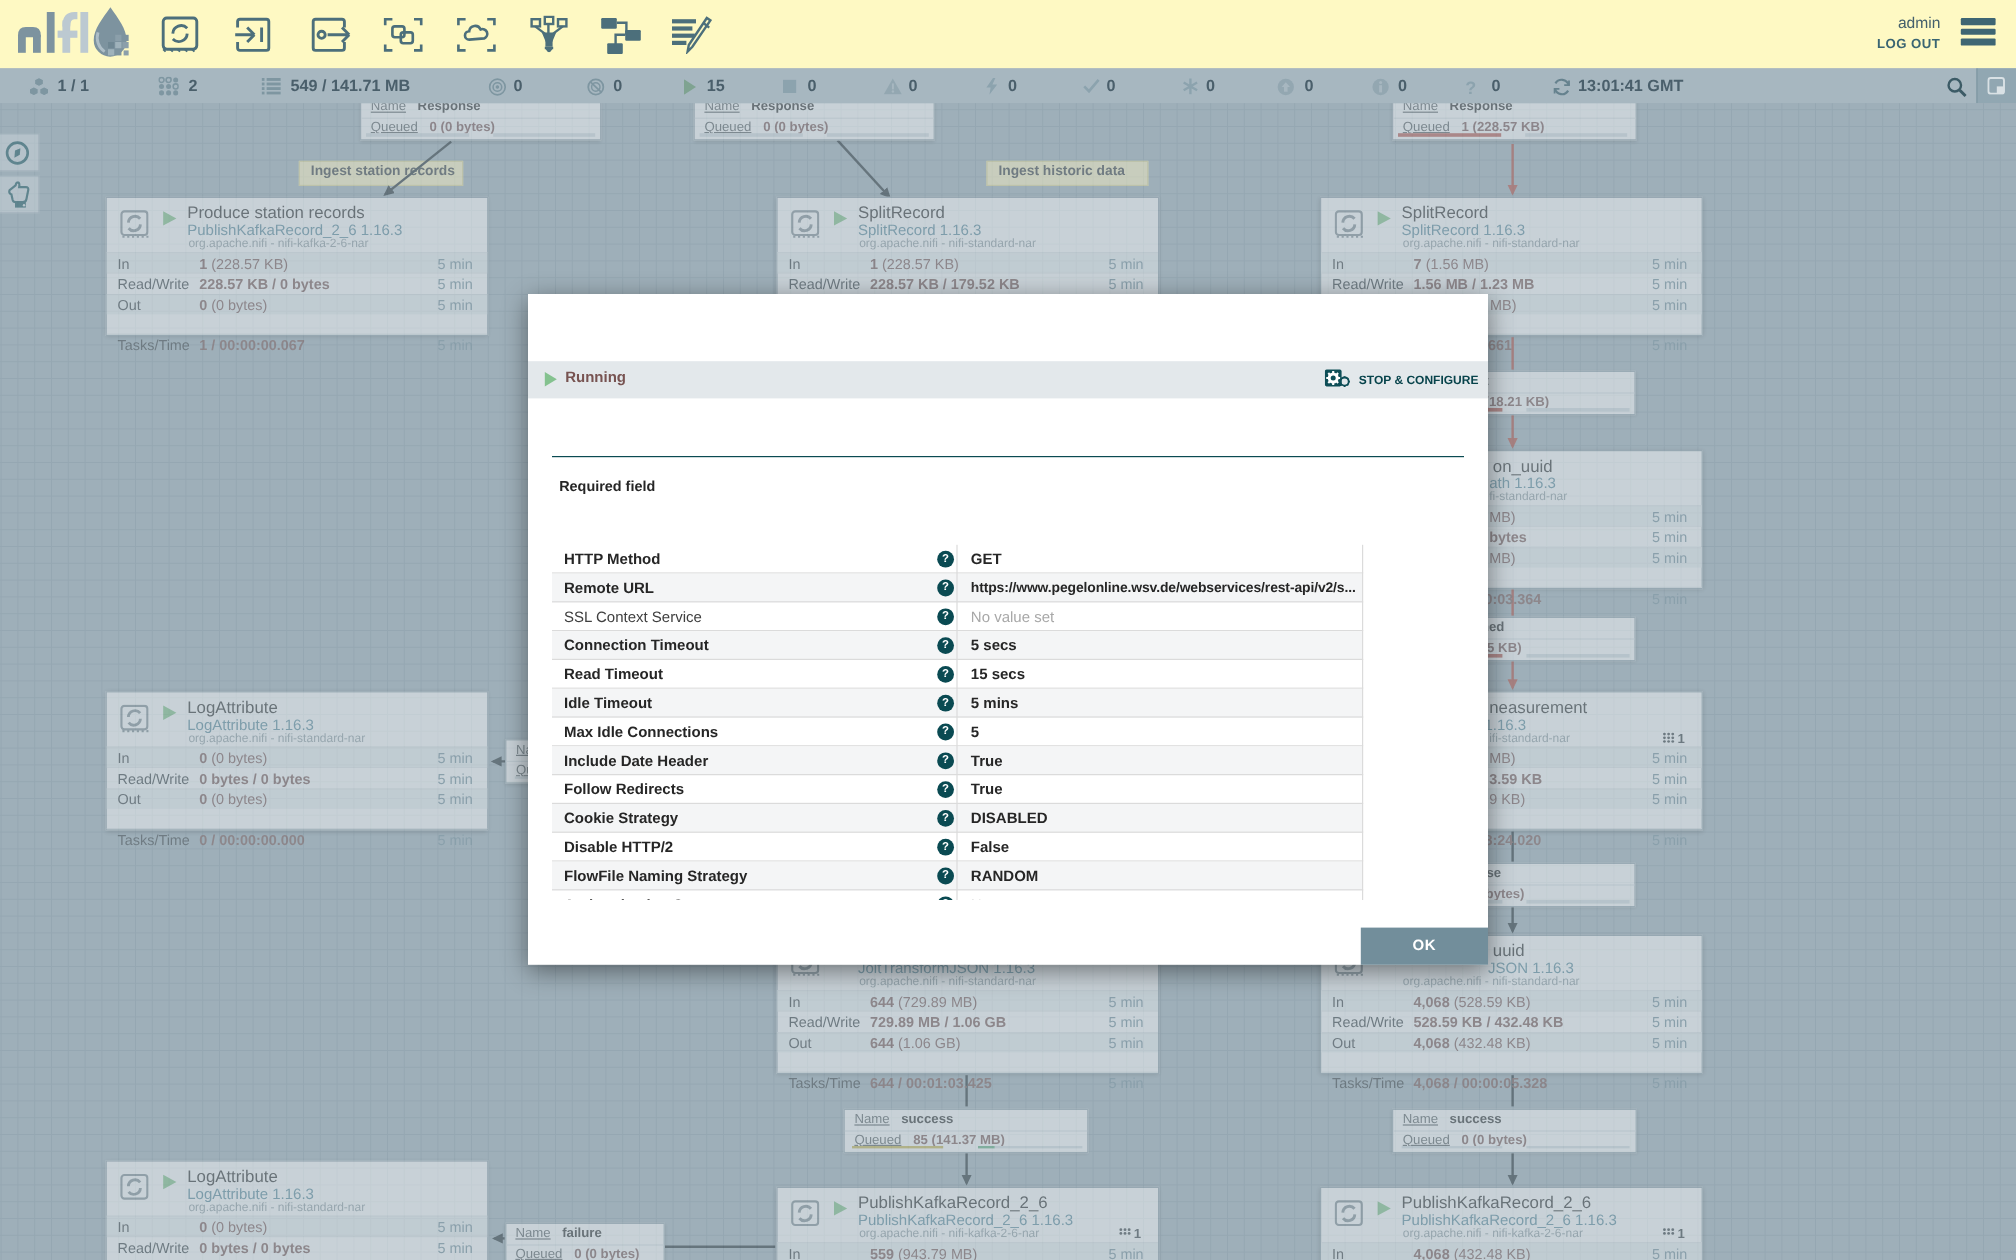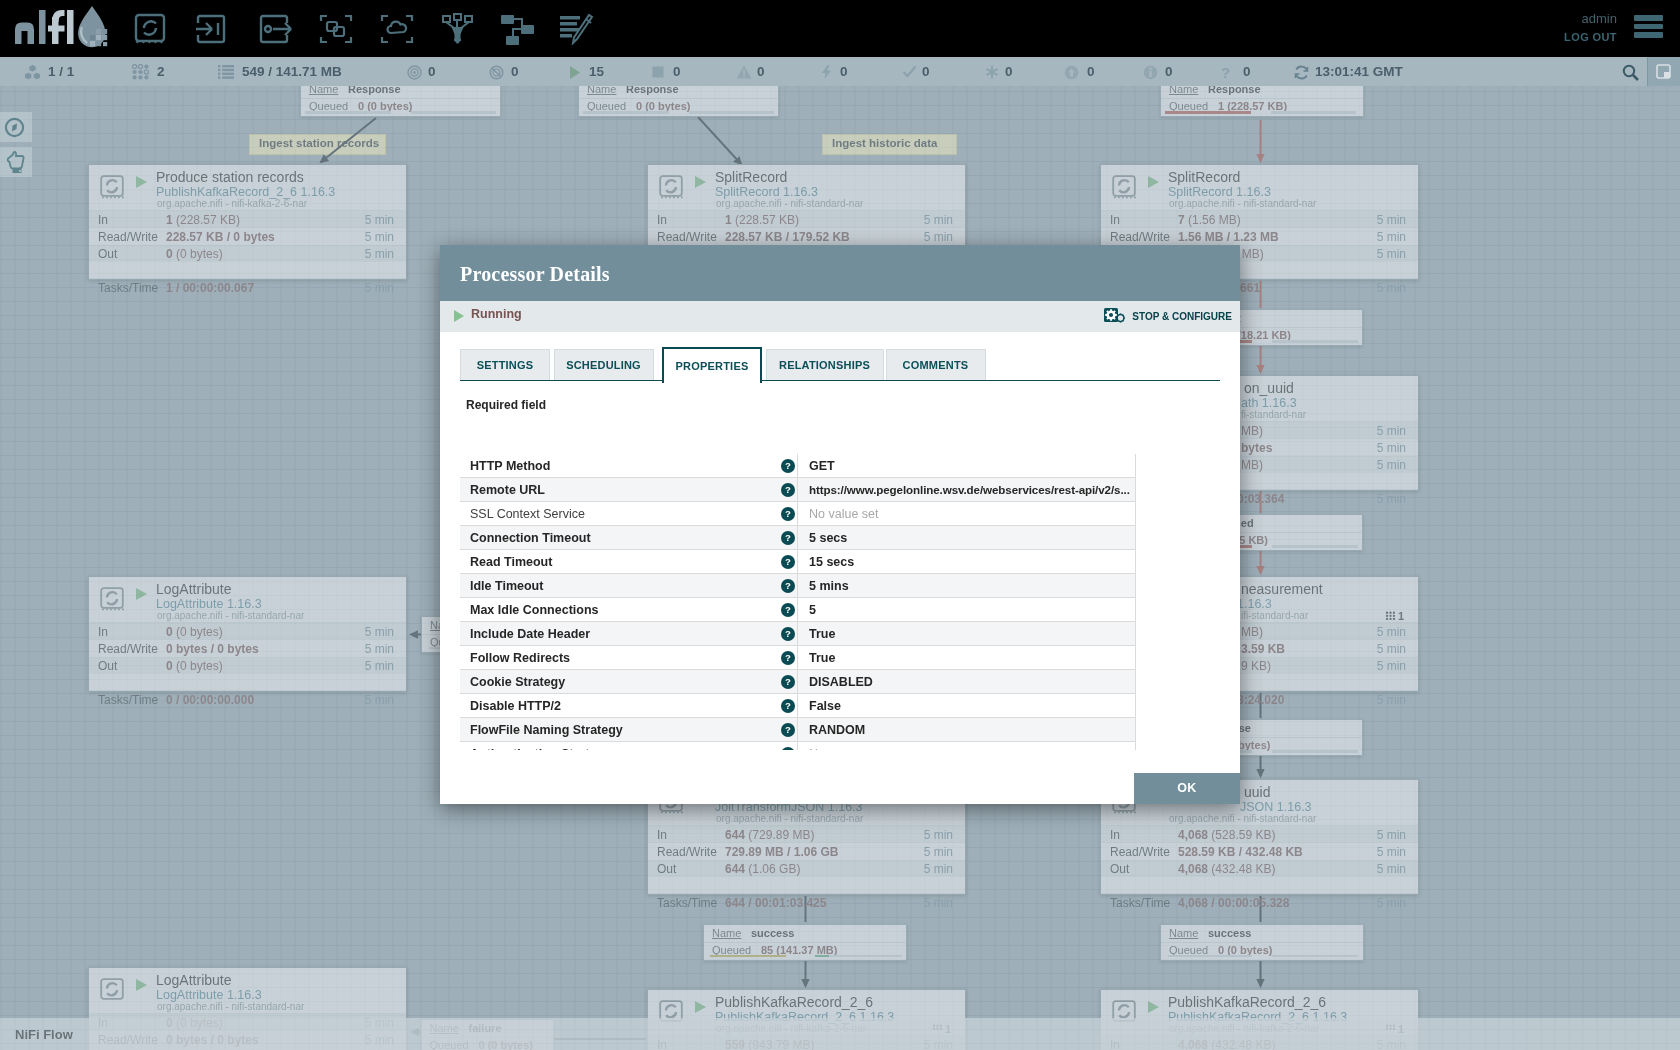--- a/index.html
+++ b/index.html
@@ -1,18 +1,18 @@
 <!DOCTYPE html>
 <html><head>
 <meta charset="utf-8">
 <style>
 * { margin:0; padding:0; box-sizing:border-box; }
 html,body { width:1680px; height:1050px; overflow:hidden; }
 body { font-family:"Liberation Sans", sans-serif; position:relative; background:#9EAFB9; }
-#header { position:absolute; left:0; top:0; width:1680px; height:57px; background:#000000; }
+#header { position:absolute; left:0; top:0; width:1680px; height:57px; background:#fef9c3; }
 #statusbar { position:absolute; left:0; top:57px; width:1680px; height:29px; background:#A7B7C0; }
 #canvas { position:absolute; left:0; top:86px; width:1680px; height:964px; background-color:#9EAFB9;
   background-image:linear-gradient(to right,#95A7B2 1px,transparent 1px),linear-gradient(to bottom,#95A7B2 1px,transparent 1px);
   background-size:14px 14px; background-position:0.5px -9px; overflow:hidden; }
 #cwrap { position:absolute; left:0; top:-86px; width:1680px; height:1050px; opacity:0.43; }
 
 
 .hicon { position:absolute; top:13px; }
 #admin { position:absolute; right:63px; top:11px; font-size:13px; color:#44606C; text-align:right; }
 #logout { position:absolute; right:63px; top:31px; font-size:11px; font-weight:bold; color:#3A6572; letter-spacing:.4px; }
@@ -763,56 +763,43 @@
   <div class="cl1">
           <span class="k">Name</span>
           <span class="v">failure</span>
         </div>
   <div class="cl2">
           <span class="k">Queued</span>
           <span class="v">0 (0 bytes)</span>
         </div>
 </div>
 
-<div id="breadcrumb">
-        <span>NiFi Flow</span>
-      </div>
 </div>
   </div>
 <div id="modal">
-  <div id="mhead">
-      <h2>Processor Details</h2>
-    </div>
   <div id="mstat">
     <div id="mrun"></div>
     <div id="mruntext">Running</div>
     <div id="mstopcfg"><svg width="26" height="16" viewBox="0 0 26 16" style="vertical-align:-3px;margin-right:2px">
       <rect x="0" y="1" width="14" height="14" rx="1.5" fill="#0E4E57"></rect>
       <g fill="#fff">
             <circle cx="7" cy="8" r="4.6"></circle>
           </g>
       <g fill="#0E4E57">
             <circle cx="7" cy="8" r="2.1"></circle>
           </g>
       <g stroke="#fff" stroke-width="1.8">
             <path d="M7,2.2 V4 M7,12 V13.8 M1.2,8 H3 M11,8 H12.8 M2.9,3.9 L4.2,5.2 M9.8,10.8 L11.1,12.1 M11.1,3.9 L9.8,5.2 M4.2,10.8 L2.9,12.1"></path>
           </g>
       <g fill="none" stroke="#0E4E57" stroke-width="1.5">
             <circle cx="16.5" cy="11" r="3.4"></circle>
             <path d="M16.5,6.6 V8 M16.5,14 V15.4 M12.1,11 H13.5 M19.5,11 H20.9 M13.4,7.9 l1,1 M18.6,13.1 l1,1 M19.6,7.9 l-1,1 M14.4,13.1 l-1,1"></path>
           </g>
     </svg>STOP &amp; CONFIGURE</div>
   </div>
-  <div class="tabs">
-    <div class="tab" style="left:0;width:90px">SETTINGS</div>
-    <div class="tab" style="left:93.5px;width:100px">SCHEDULING</div>
-    <div class="tab active" style="left:202px;width:100px">PROPERTIES</div>
-    <div class="tab" style="left:305.5px;width:118px">RELATIONSHIPS</div>
-    <div class="tab" style="left:425.5px;width:100px">COMMENTS</div>
-  </div>
   <div id="tabrule"></div>
   <div id="reqf">Required field</div>
   <div id="ptable">
     <div class="trow" style="top:23px">
         <span class="nm">HTTP Method</span>
         <span class="qm">?</span>
         <span class="vl">GET</span>
         <i class="tsep"></i>
       </div>
     <div class="trow alt" style="top:47px">

